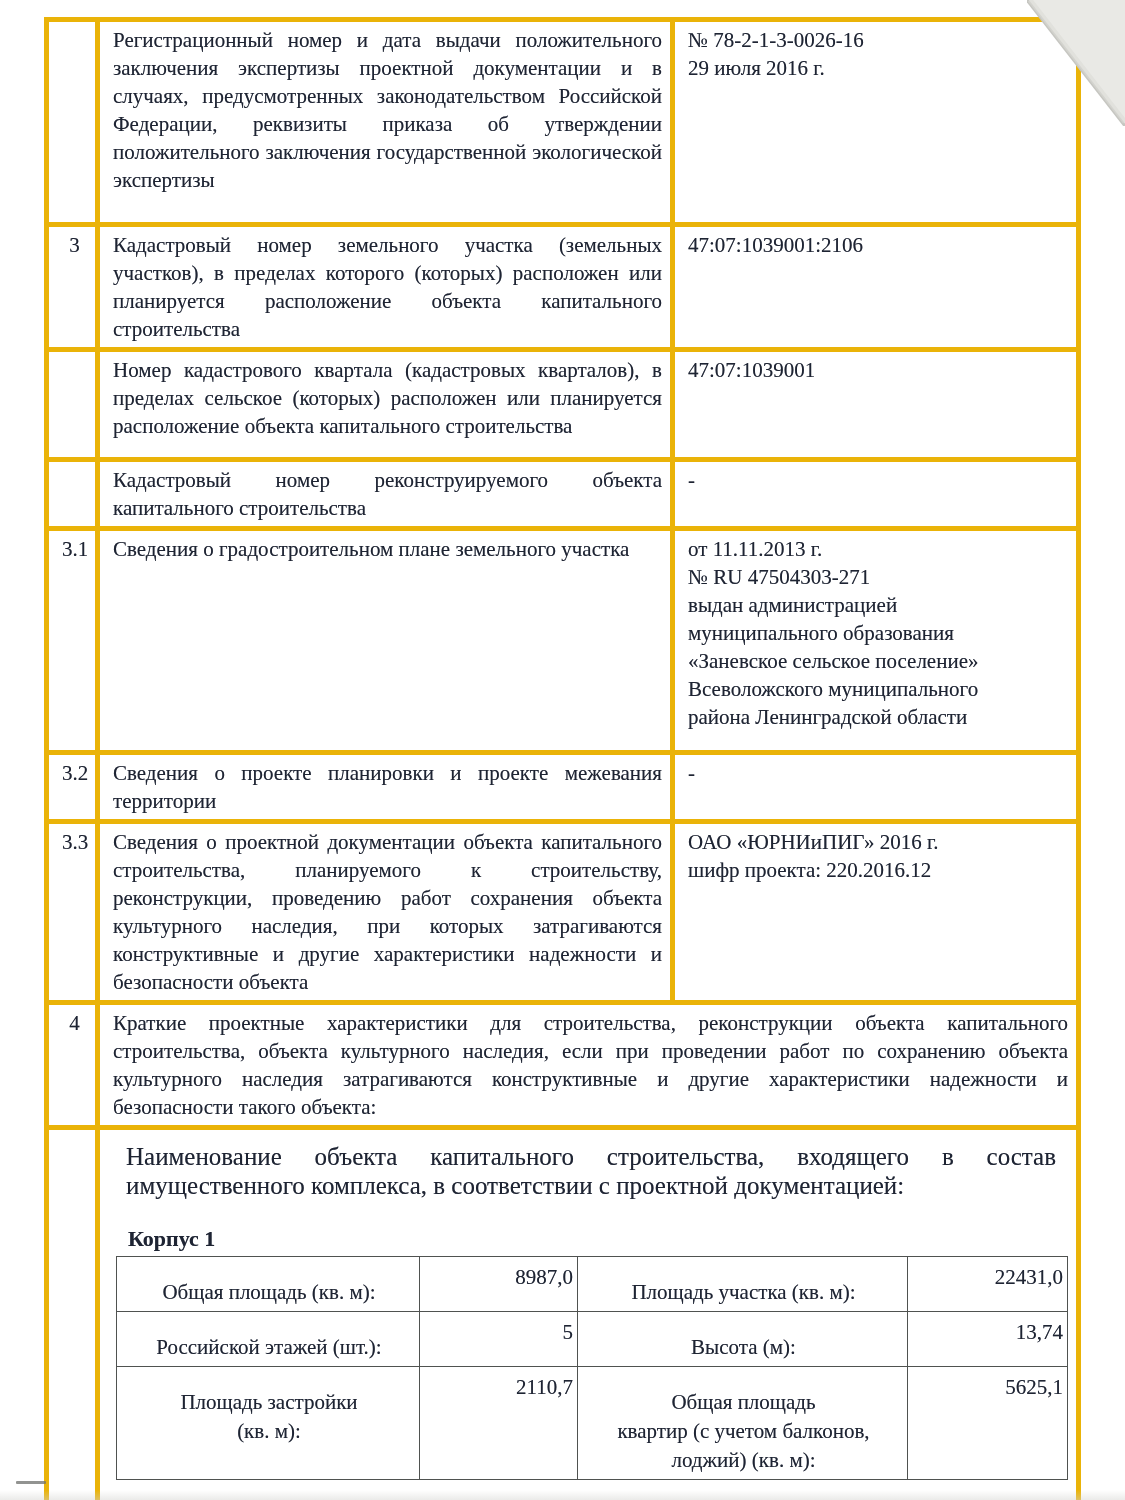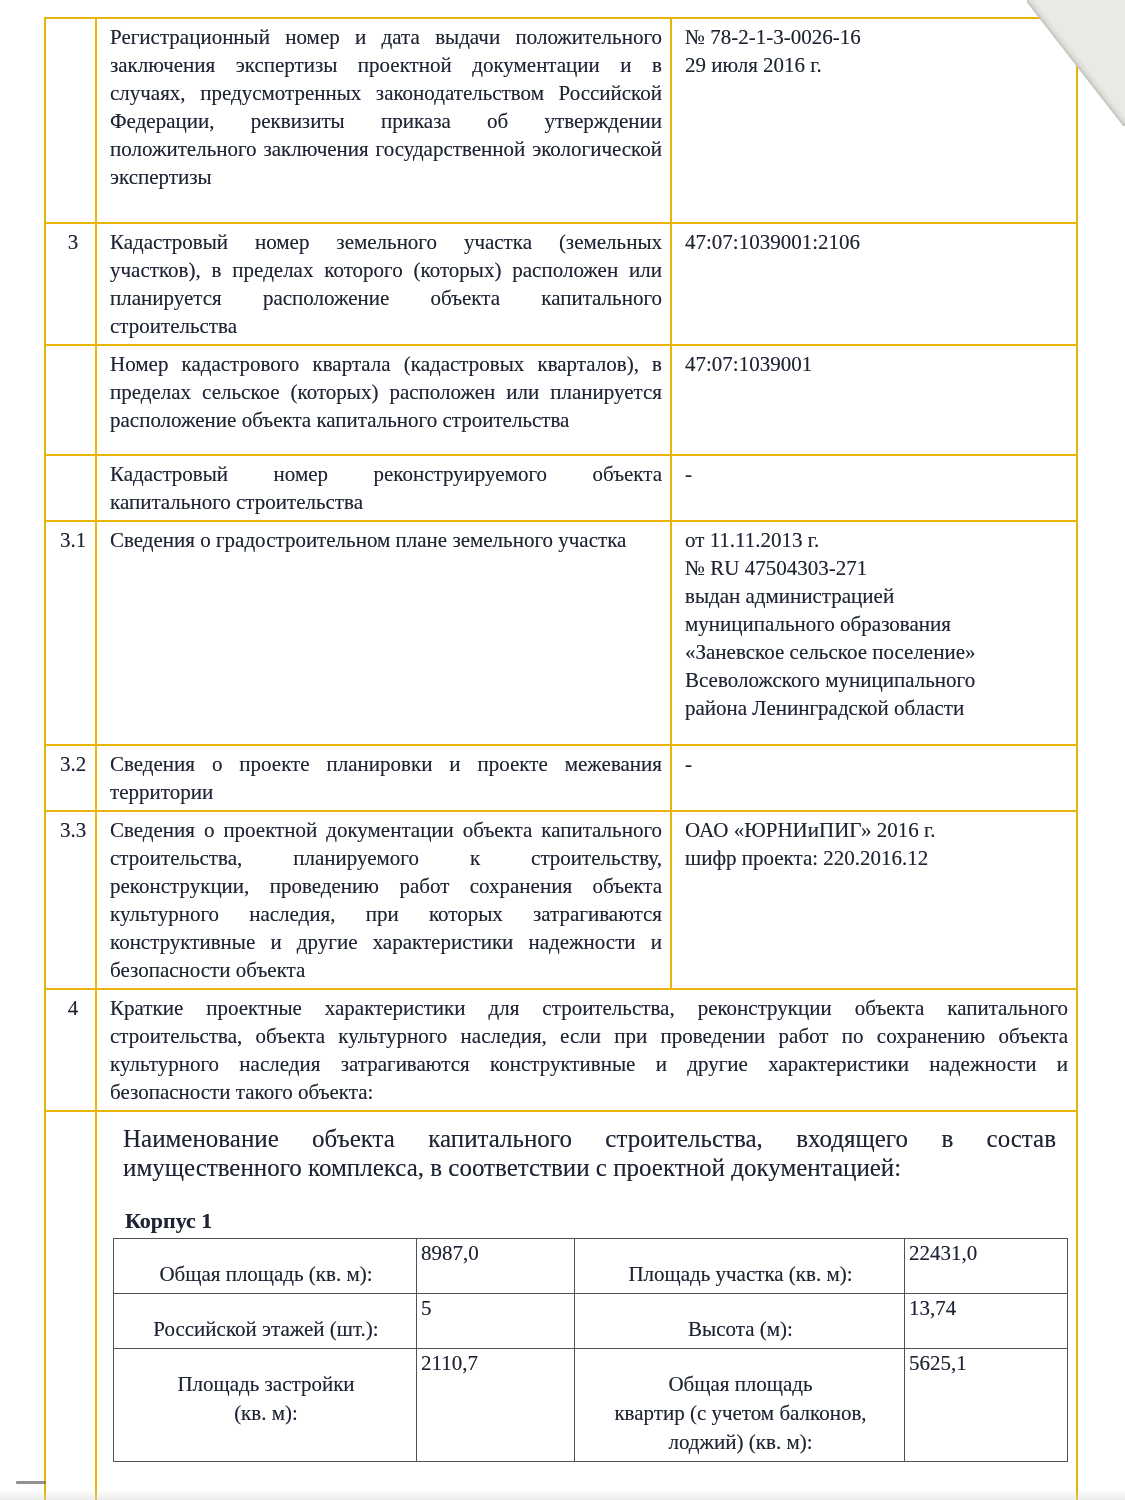--- a/index.html
+++ b/index.html
@@ -14,21 +14,21 @@
   .page *{box-sizing:border-box;}
 
   
   table.doc{
     position:absolute;left:44px;top:17px;
     width:1032px;
     border-collapse:collapse;
     table-layout:fixed;
   }
   table.doc td{
-    border:2px solid #eab308;
+    border:5px solid #eab308;
     vertical-align:top;
     font-size:21px;
     line-height:28px;
     padding:4px 8px 4px 13px;
     text-shadow:0 0 0.6px rgba(30,36,51,.5);
   }
   td.num{
     text-align:center;
     padding:6px 2px;
   }
@@ -69,21 +69,21 @@
   table.specs td{
     border:1px solid #4f5250;
     vertical-align:top;
     font-size:21px;
     line-height:29px;
     padding:21px 8px 4px 10px;
     white-space:pre-line;
     text-shadow:0 0 0.6px rgba(30,36,51,.5);
     text-align:center;
   }
-  table.specs td.sval{text-align:left;padding:0 4px;}
+  table.specs td.sval{text-align:right;padding:6px 4px;}
 
   
   .fold{
     position:absolute;top:0;right:0;width:98px;height:126px;z-index:5;
   }
   
   .scan-dash{
     position:absolute;left:16px;top:1481px;width:30px;height:3px;
     background:#6e6f6c;opacity:.75;border-radius:1px;
   }

